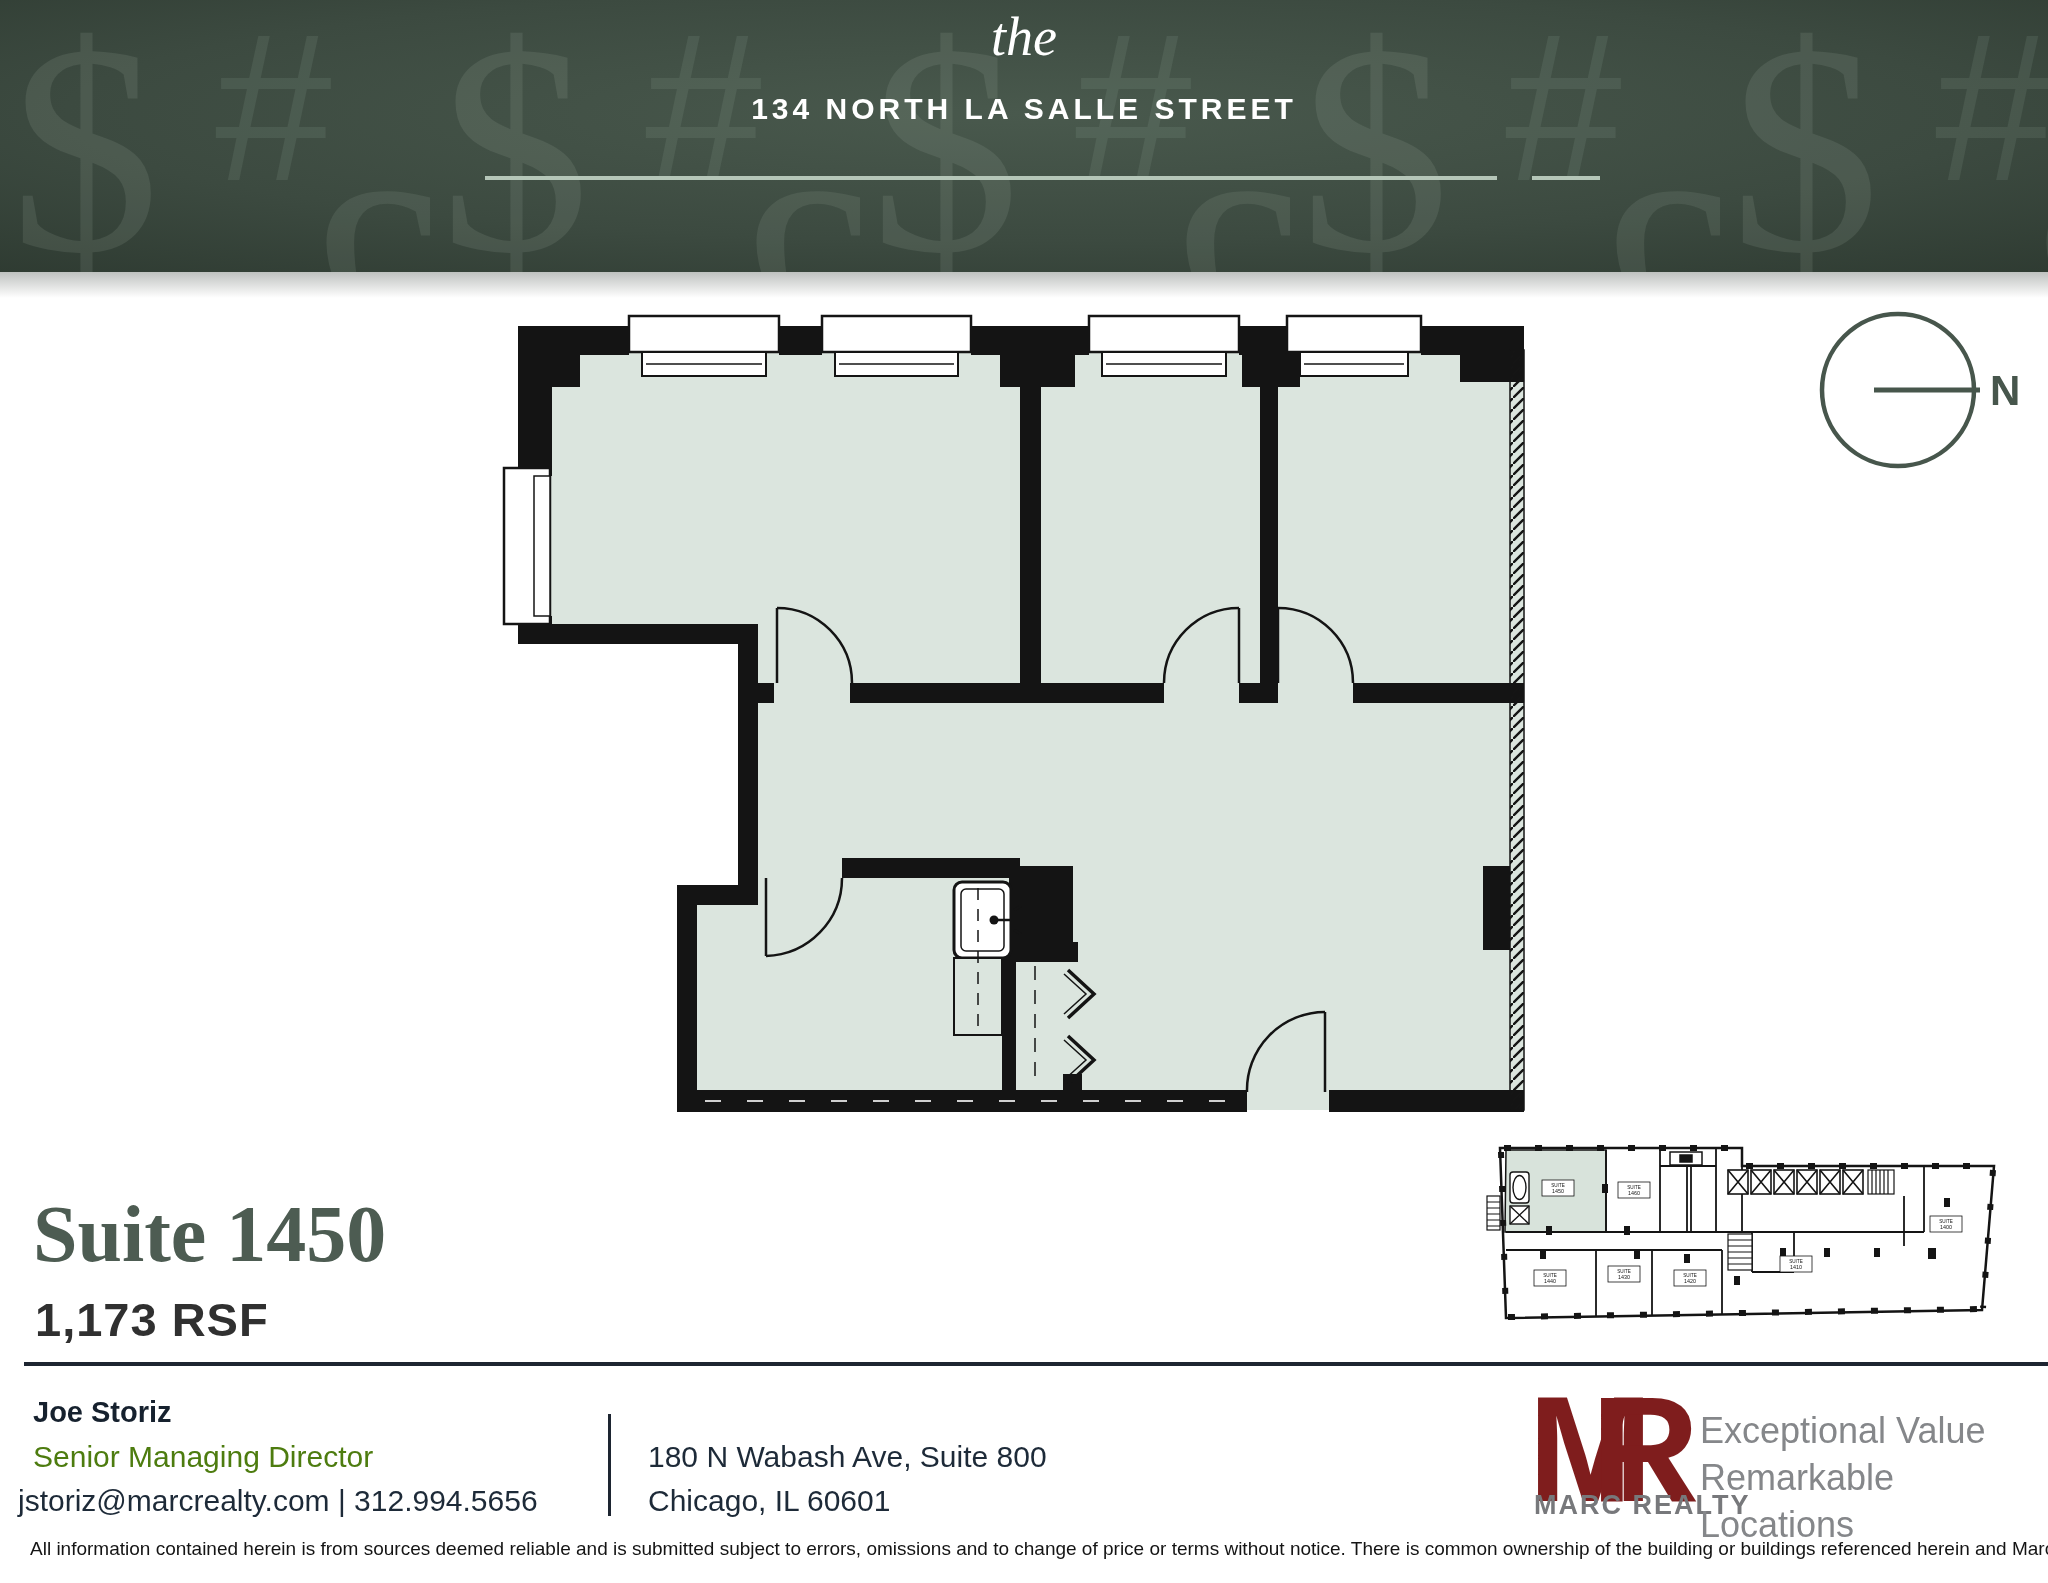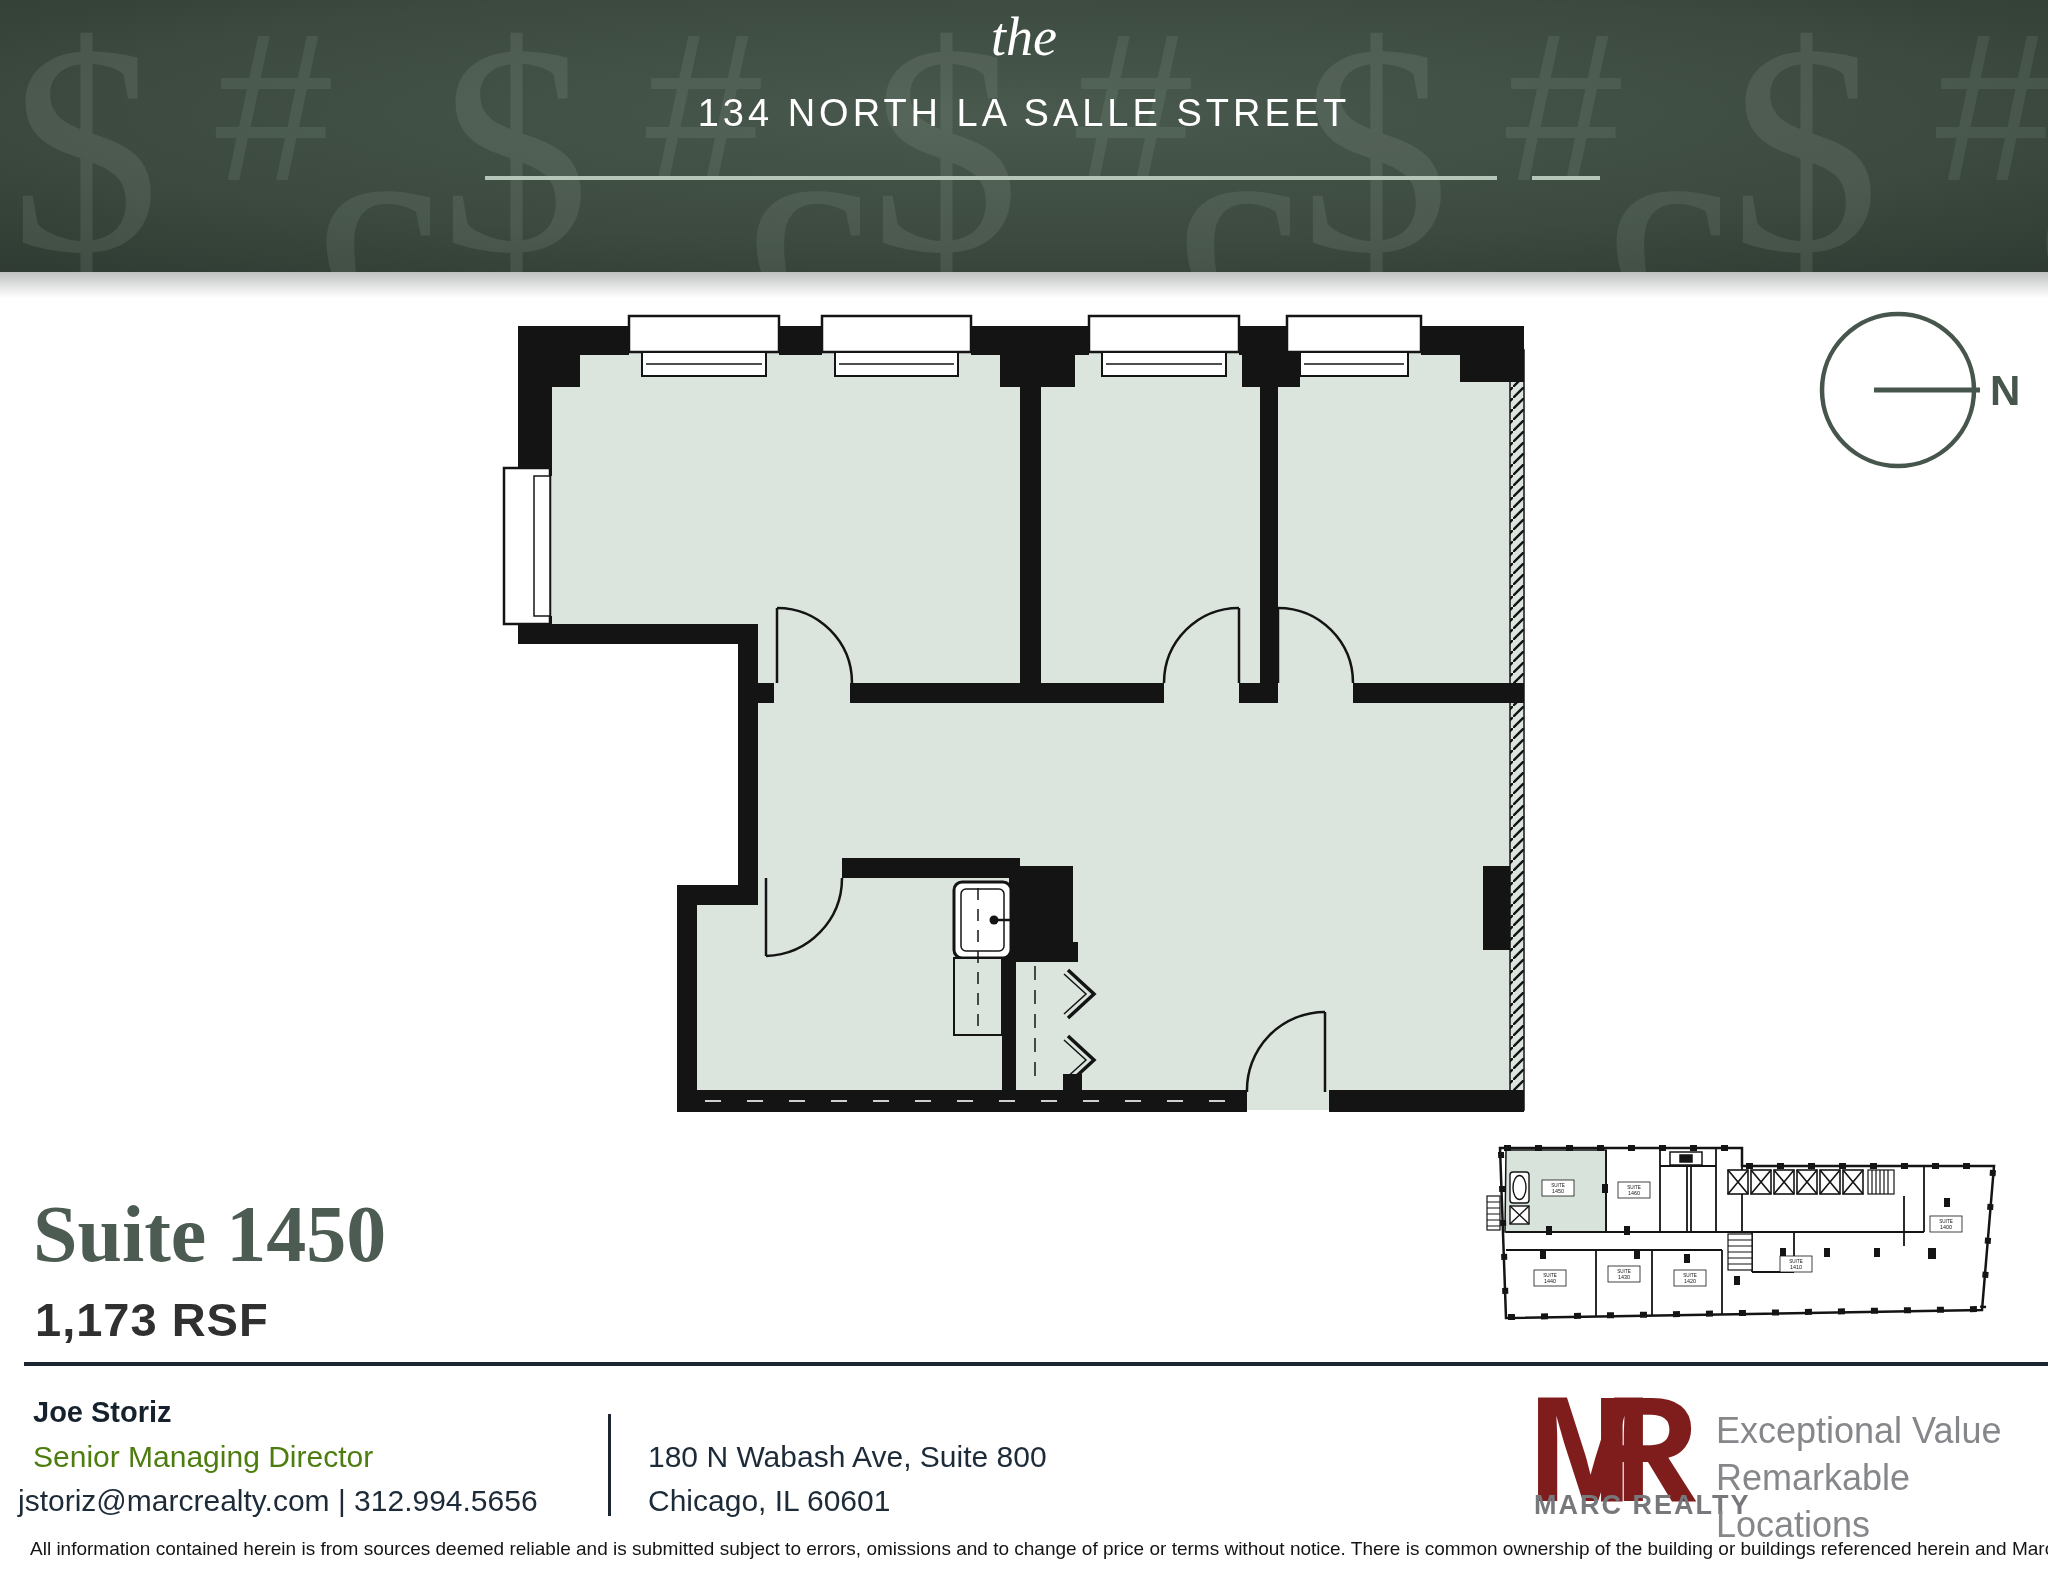--- a/index.html
+++ b/index.html
@@ -7,21 +7,21 @@
   .abs{position:absolute;}
 
   
   .header{left:0;top:0;width:2048px;height:272px;background:#3a473d;overflow:hidden;}
   .header-bg{position:absolute;left:0;top:0;width:100%;height:100%;}
   .header-content{position:absolute;left:0;top:0;width:100%;height:100%;
     display:flex;flex-direction:column;align-items:center;color:#ffffff;}
   .pre-title{font-family:"Liberation Serif",serif;font-style:italic;font-size:54px;margin-top:10px;line-height:1.0;}
   .bldg-title{font-family:"Liberation Serif",serif;font-weight:bold;font-size:96px;line-height:1.0;margin-top:4px;letter-spacing:1px;text-shadow:0 2px 3px rgba(0,0,0,.35);}
   .title-rule{background:#b5c6b8;height:4px;top:176px;}
-  .addr{font-size:38px;font-weight:normal;letter-spacing:4px;margin-top:28px;}
+  .addr{font-size:30px;font-weight:bold;letter-spacing:4px;margin-top:28px;}
   .header-shadow{left:0;top:272px;width:2048px;height:26px;
     background:linear-gradient(to bottom,rgba(40,50,44,.30),rgba(40,50,44,0));}
 
   
   .suite-name{left:33px;top:1194px;font-family:"Liberation Serif",serif;font-weight:bold;font-size:80px;color:#4d5c52;line-height:1;}
   .suite-area{left:35px;top:1292px;font-size:47px;font-weight:bold;color:#303030;letter-spacing:1px;}
 
   
   .foot-rule{left:24px;top:1362px;width:2024px;height:4px;background:#1d2531;}
   .c-name{left:33px;top:1396px;font-size:29px;font-weight:bold;color:#16212e;}
@@ -29,21 +29,21 @@
   .c-mail{left:18px;top:1484px;font-size:30px;color:#1d2a38;}
   .c-div{left:608px;top:1414px;width:3px;height:102px;background:#1d2531;}
   .a-line1{left:648px;top:1440px;font-size:30px;color:#1d2a38;}
   .a-line2{left:648px;top:1484px;font-size:30px;color:#1d2a38;}
   .disclaimer{left:30px;top:1538px;width:2000px;font-size:19px;color:#141414;white-space:nowrap;}
 
   
   .monogram{left:1528px;top:1374px;font-weight:bold;font-size:150px;color:#7f1d1d;line-height:1;letter-spacing:-8px;}
   .monogram .r{margin-left:-54px;}
   .brand-name{left:1534px;top:1490px;font-size:27px;font-weight:bold;letter-spacing:2px;color:#77787b;}
-  .tagline{left:1700px;top:1408px;font-size:36px;color:#85878a;line-height:1.3;margin-left:16px;}
+  .tagline{left:1700px;top:1408px;font-size:36px;color:#85878a;line-height:1.3;}
 </style>
 </head>
 <body>
 
 <div class="abs header">
   <svg class="header-bg" width="2048" height="272" viewBox="0 0 2048 272">
     <defs>
       <radialGradient id="hgrad" cx="50%" cy="42%" r="85%">
         <stop offset="0%" stop-color="#49594d"></stop>
         <stop offset="55%" stop-color="#3c4a40"></stop>

